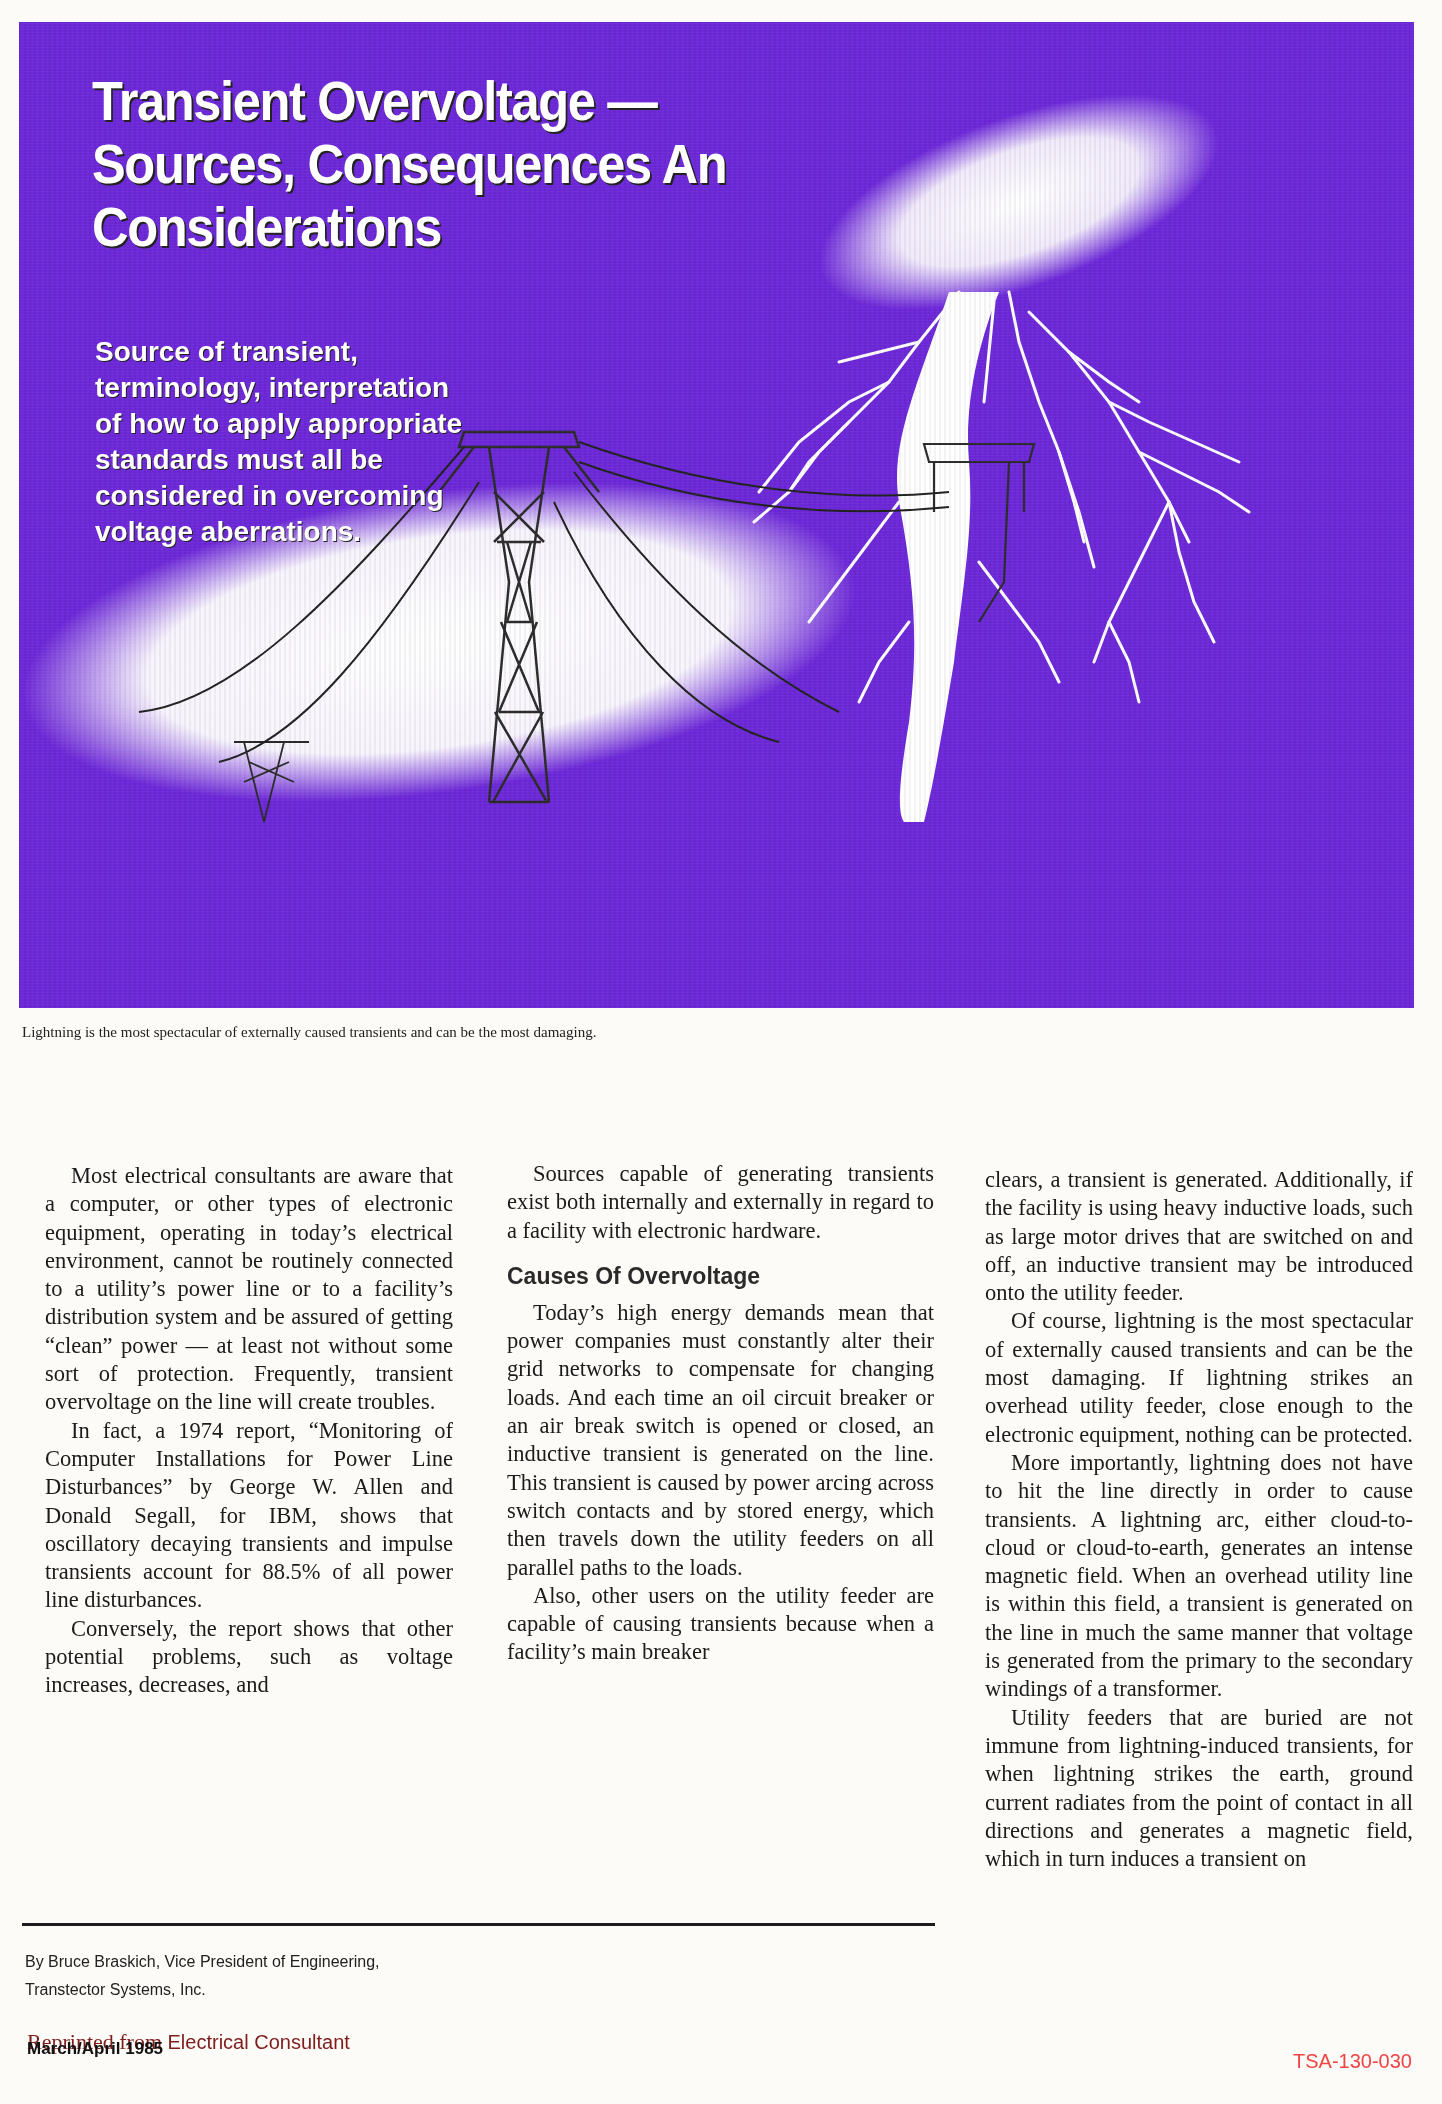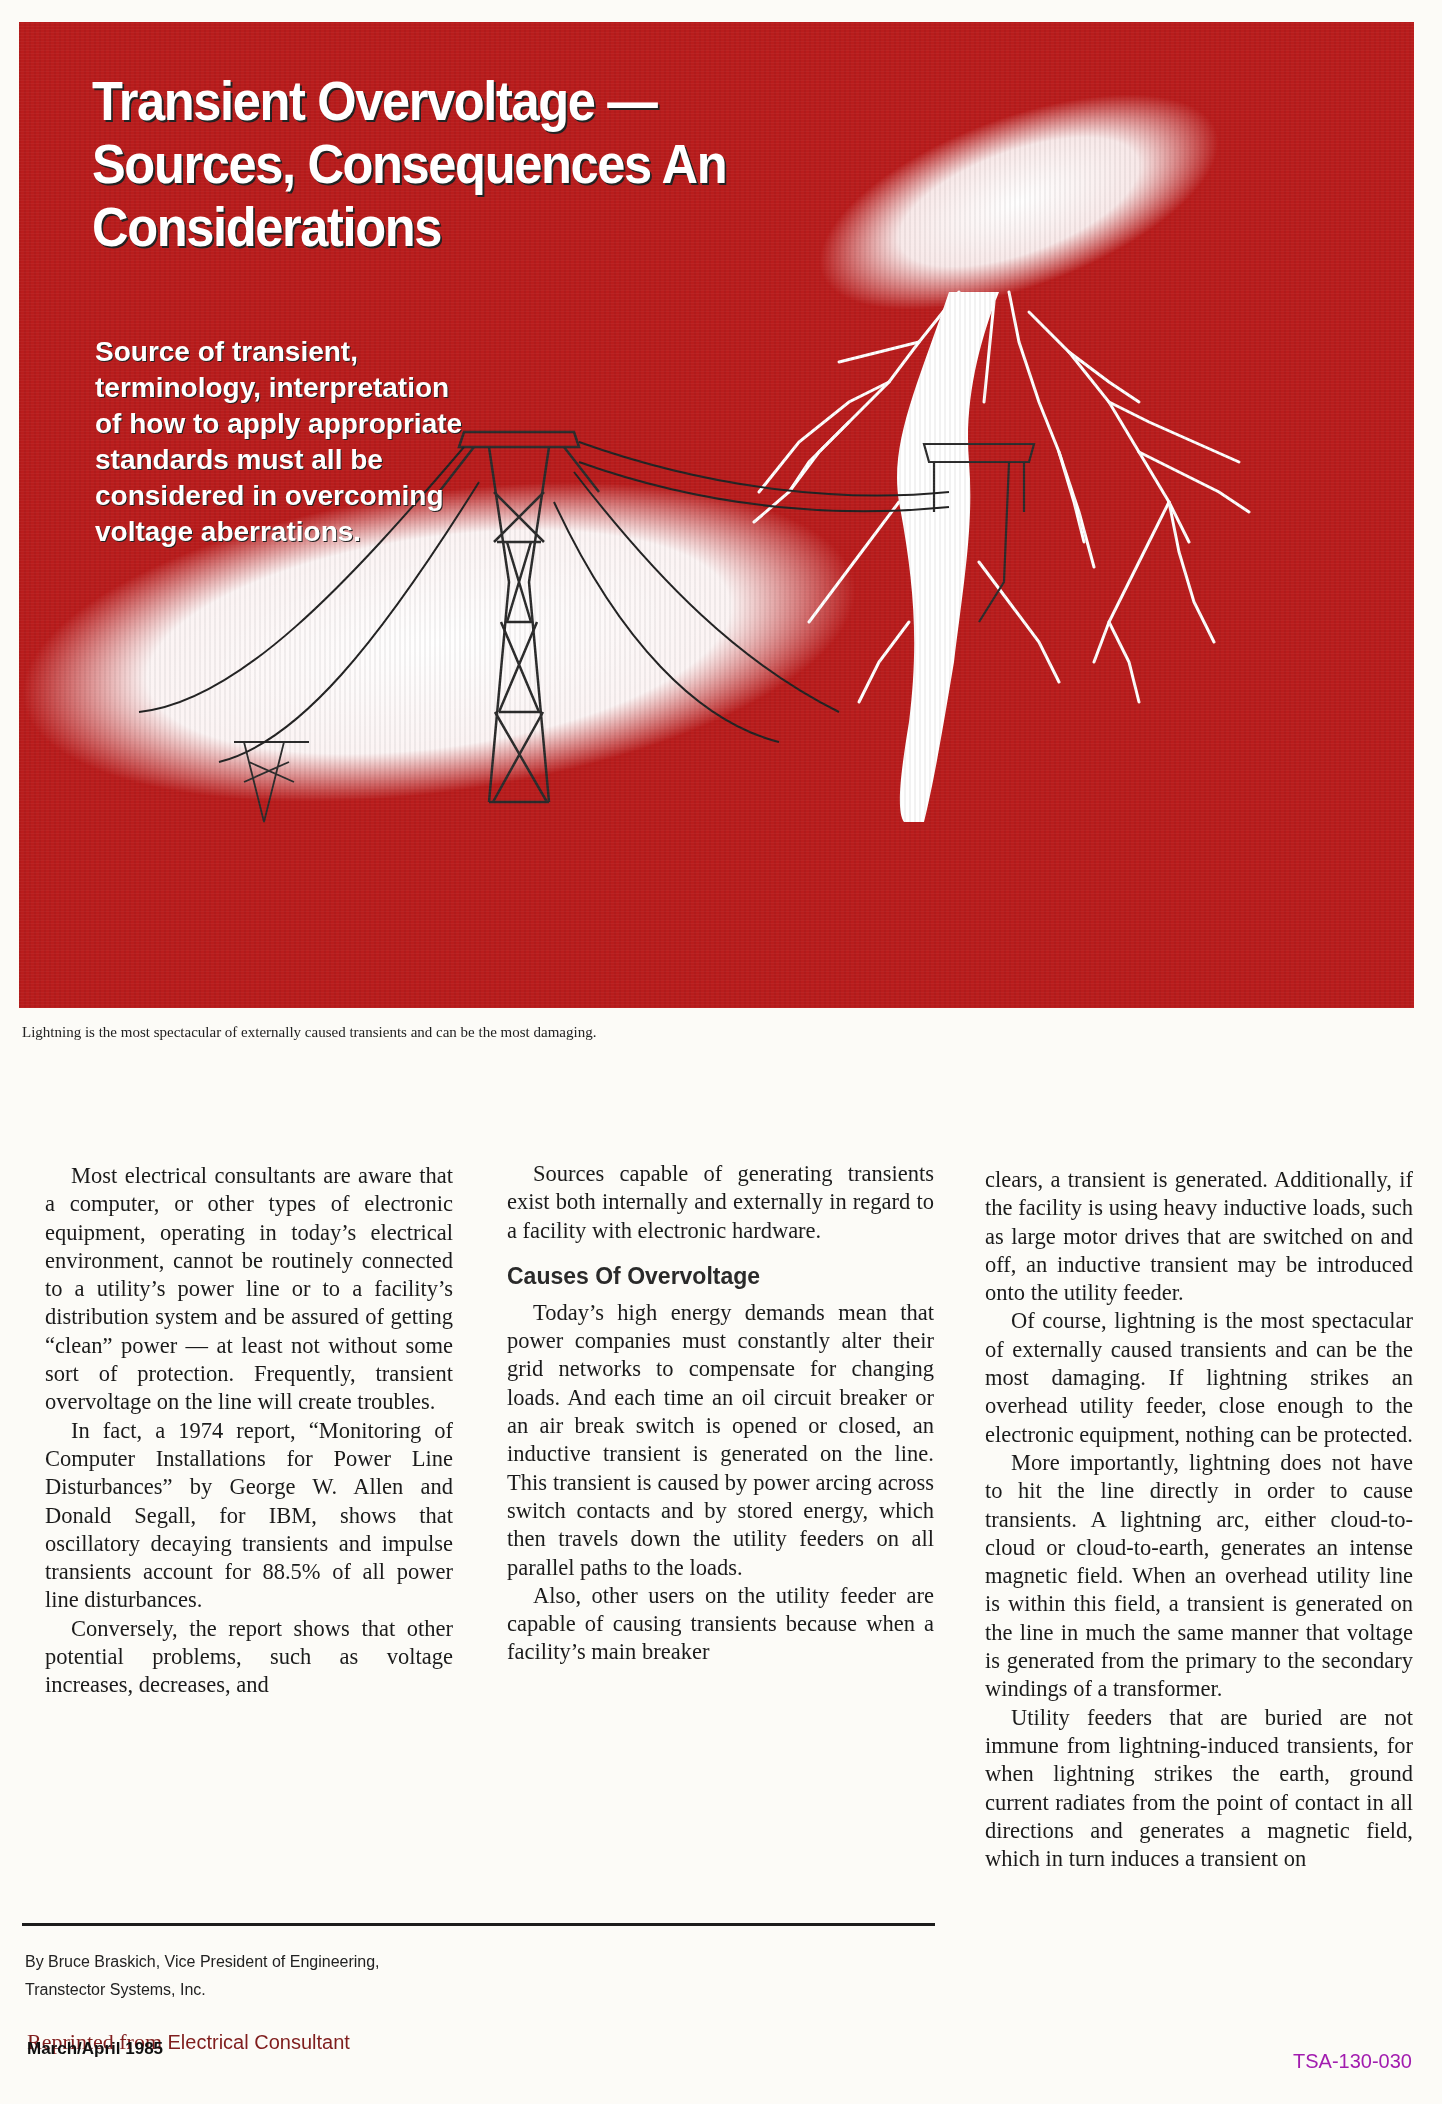--- a/index.html
+++ b/index.html
@@ -4,21 +4,21 @@
 <style>
   html, body { margin: 0; padding: 0; }
   body {
     width: 1442px; height: 2104px; position: relative; overflow: hidden;
     background: #fcfbf7;
     font-family: "Liberation Serif", serif;
     color: #1b1b1b;
   }
   .photo {
     position: absolute; left: 19px; top: 22px; width: 1395px; height: 986px;
-    background: #b91c1c;
+    background: #6d28d9;
     overflow: hidden;
   }
   .photo svg.scene { position: absolute; left: 0; top: 0; }
   .photo .grain {
     position: absolute; inset: 0;
     background:
       repeating-linear-gradient(0deg, rgba(255,255,255,0.035) 0 1px, rgba(0,0,0,0) 1px 3px),
       repeating-linear-gradient(90deg, rgba(0,0,0,0.05) 0 2px, rgba(0,0,0,0) 2px 5px);
     pointer-events: none;
   }
@@ -71,21 +71,21 @@
     position: absolute; left: 27px; top: 2009px; white-space: nowrap;
     font-size: 22px; color: #7f1d1d; margin-top: 20px;
   }
   .reprint .pub { font-family: "Liberation Sans", sans-serif; font-size: 20px; }
   .issue {
     position: absolute; left: 27px; top: 2039px;
     font-family: "Liberation Sans", sans-serif; font-weight: 700; font-size: 17px; color: #111;
   }
   .docnum {
     position: absolute; right: 30px; top: 2050px;
-    font-family: "Liberation Sans", sans-serif; font-size: 20px; color: #a21caf;
+    font-family: "Liberation Sans", sans-serif; font-size: 20px; color: #ef4444;
   }
 </style>
 </head>
 <body>
 
 <div class="photo">
   <svg class="scene" width="1395" height="986" viewBox="0 0 1395 986">
     <defs>
       <radialGradient id="glowA" cx="50%" cy="50%" r="50%">
         <stop offset="0%" stop-color="#ffffff" stop-opacity="1"></stop>

